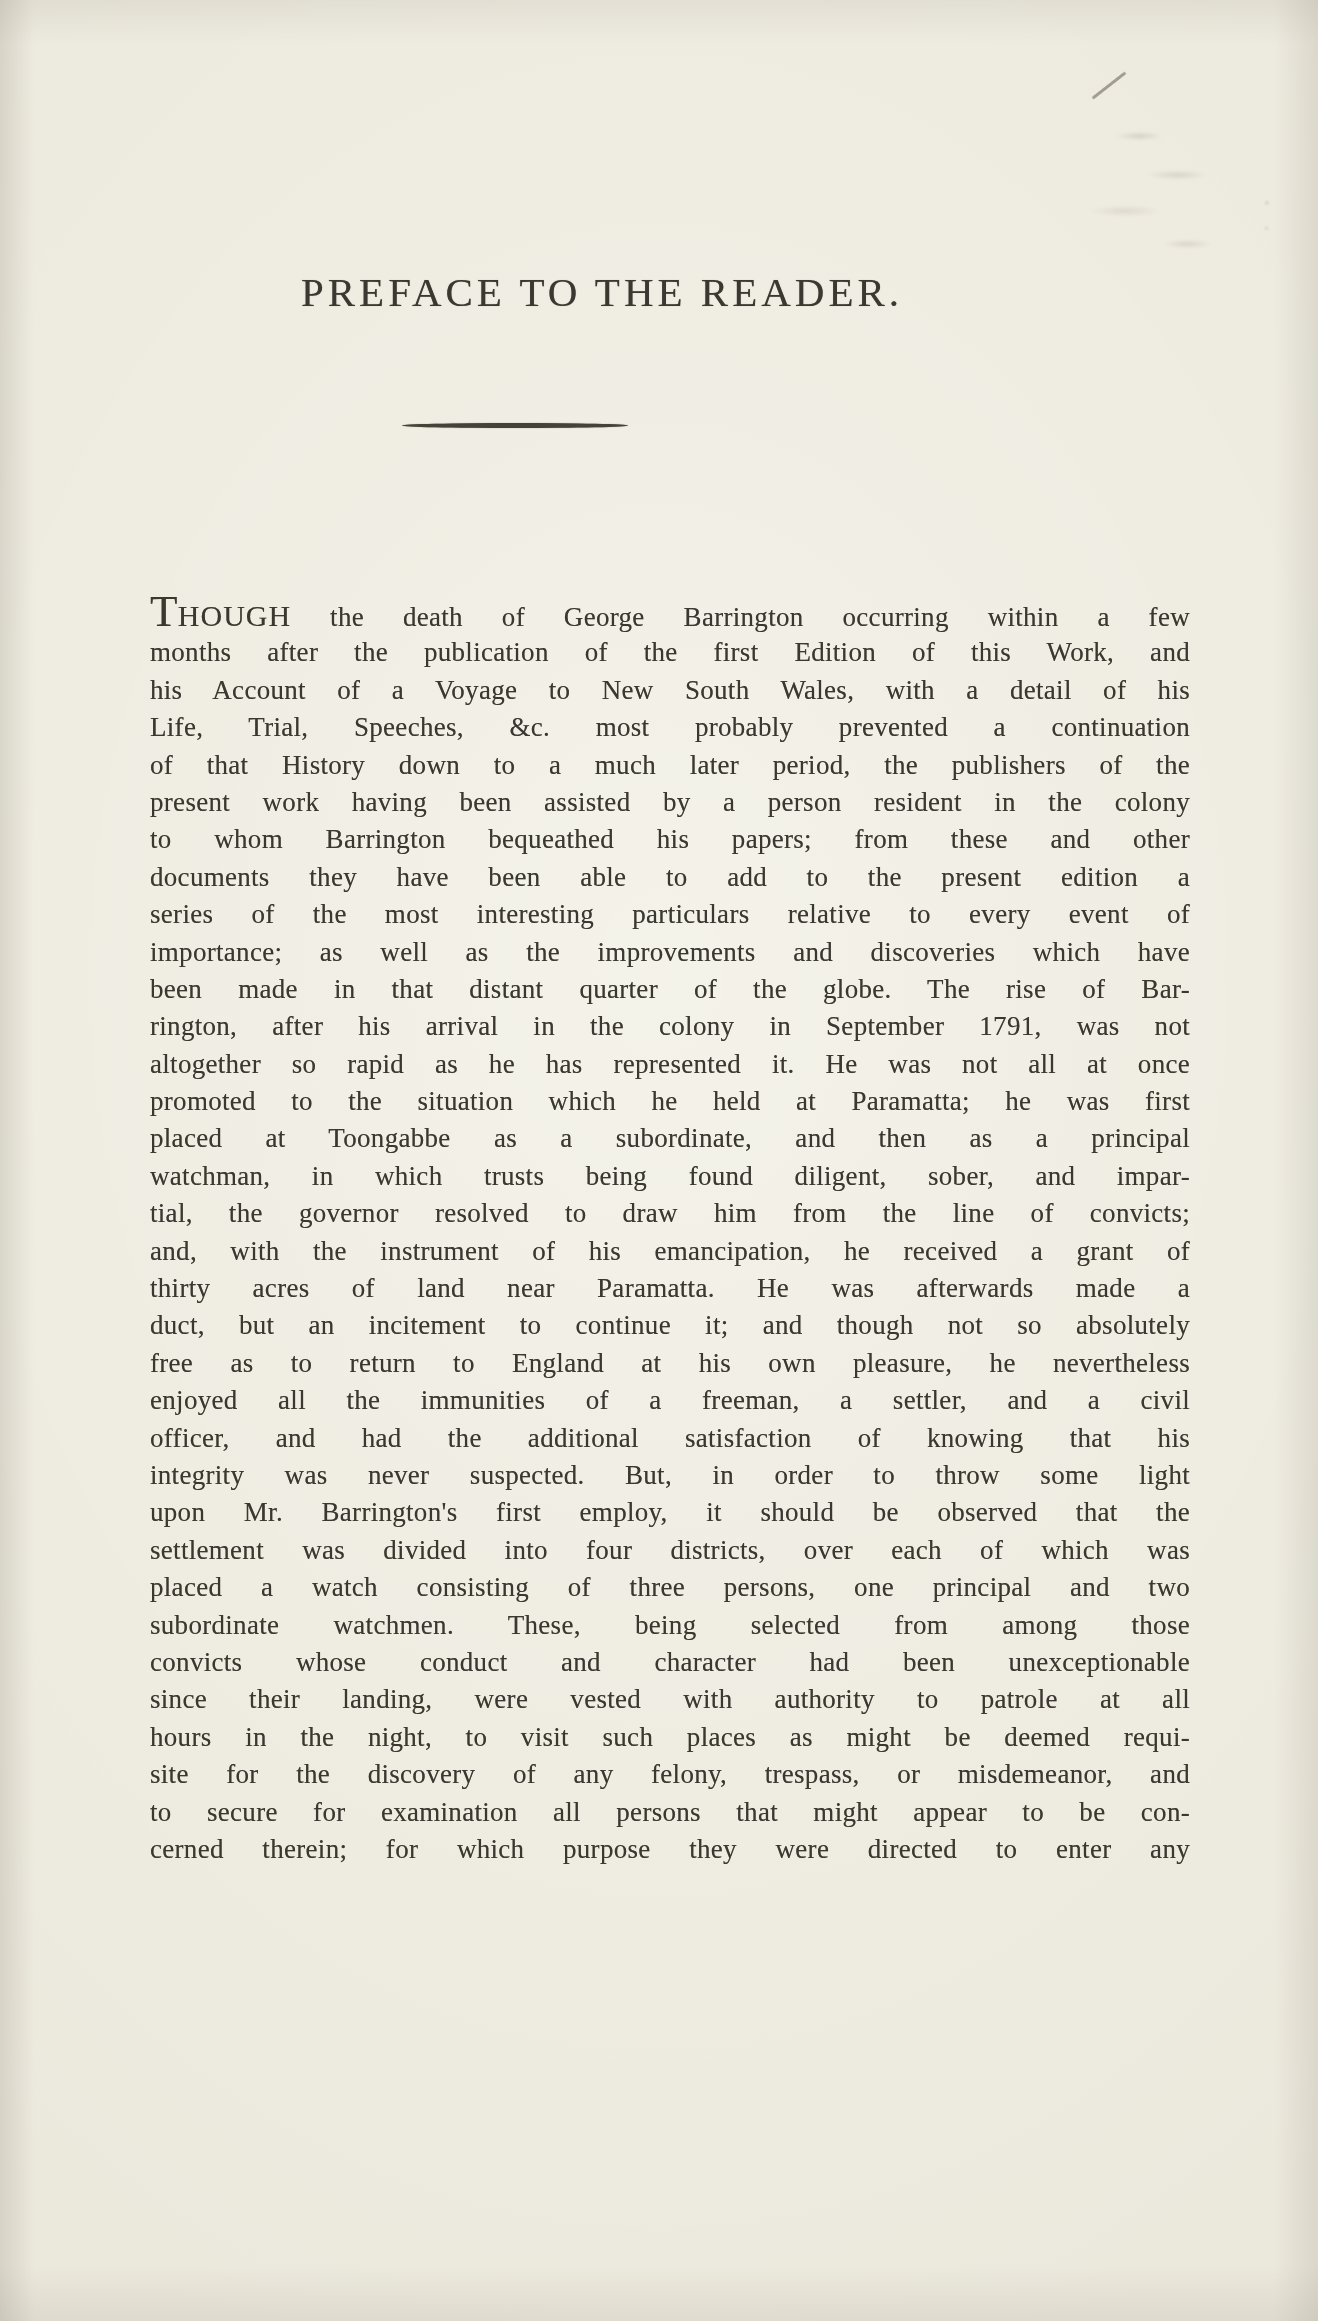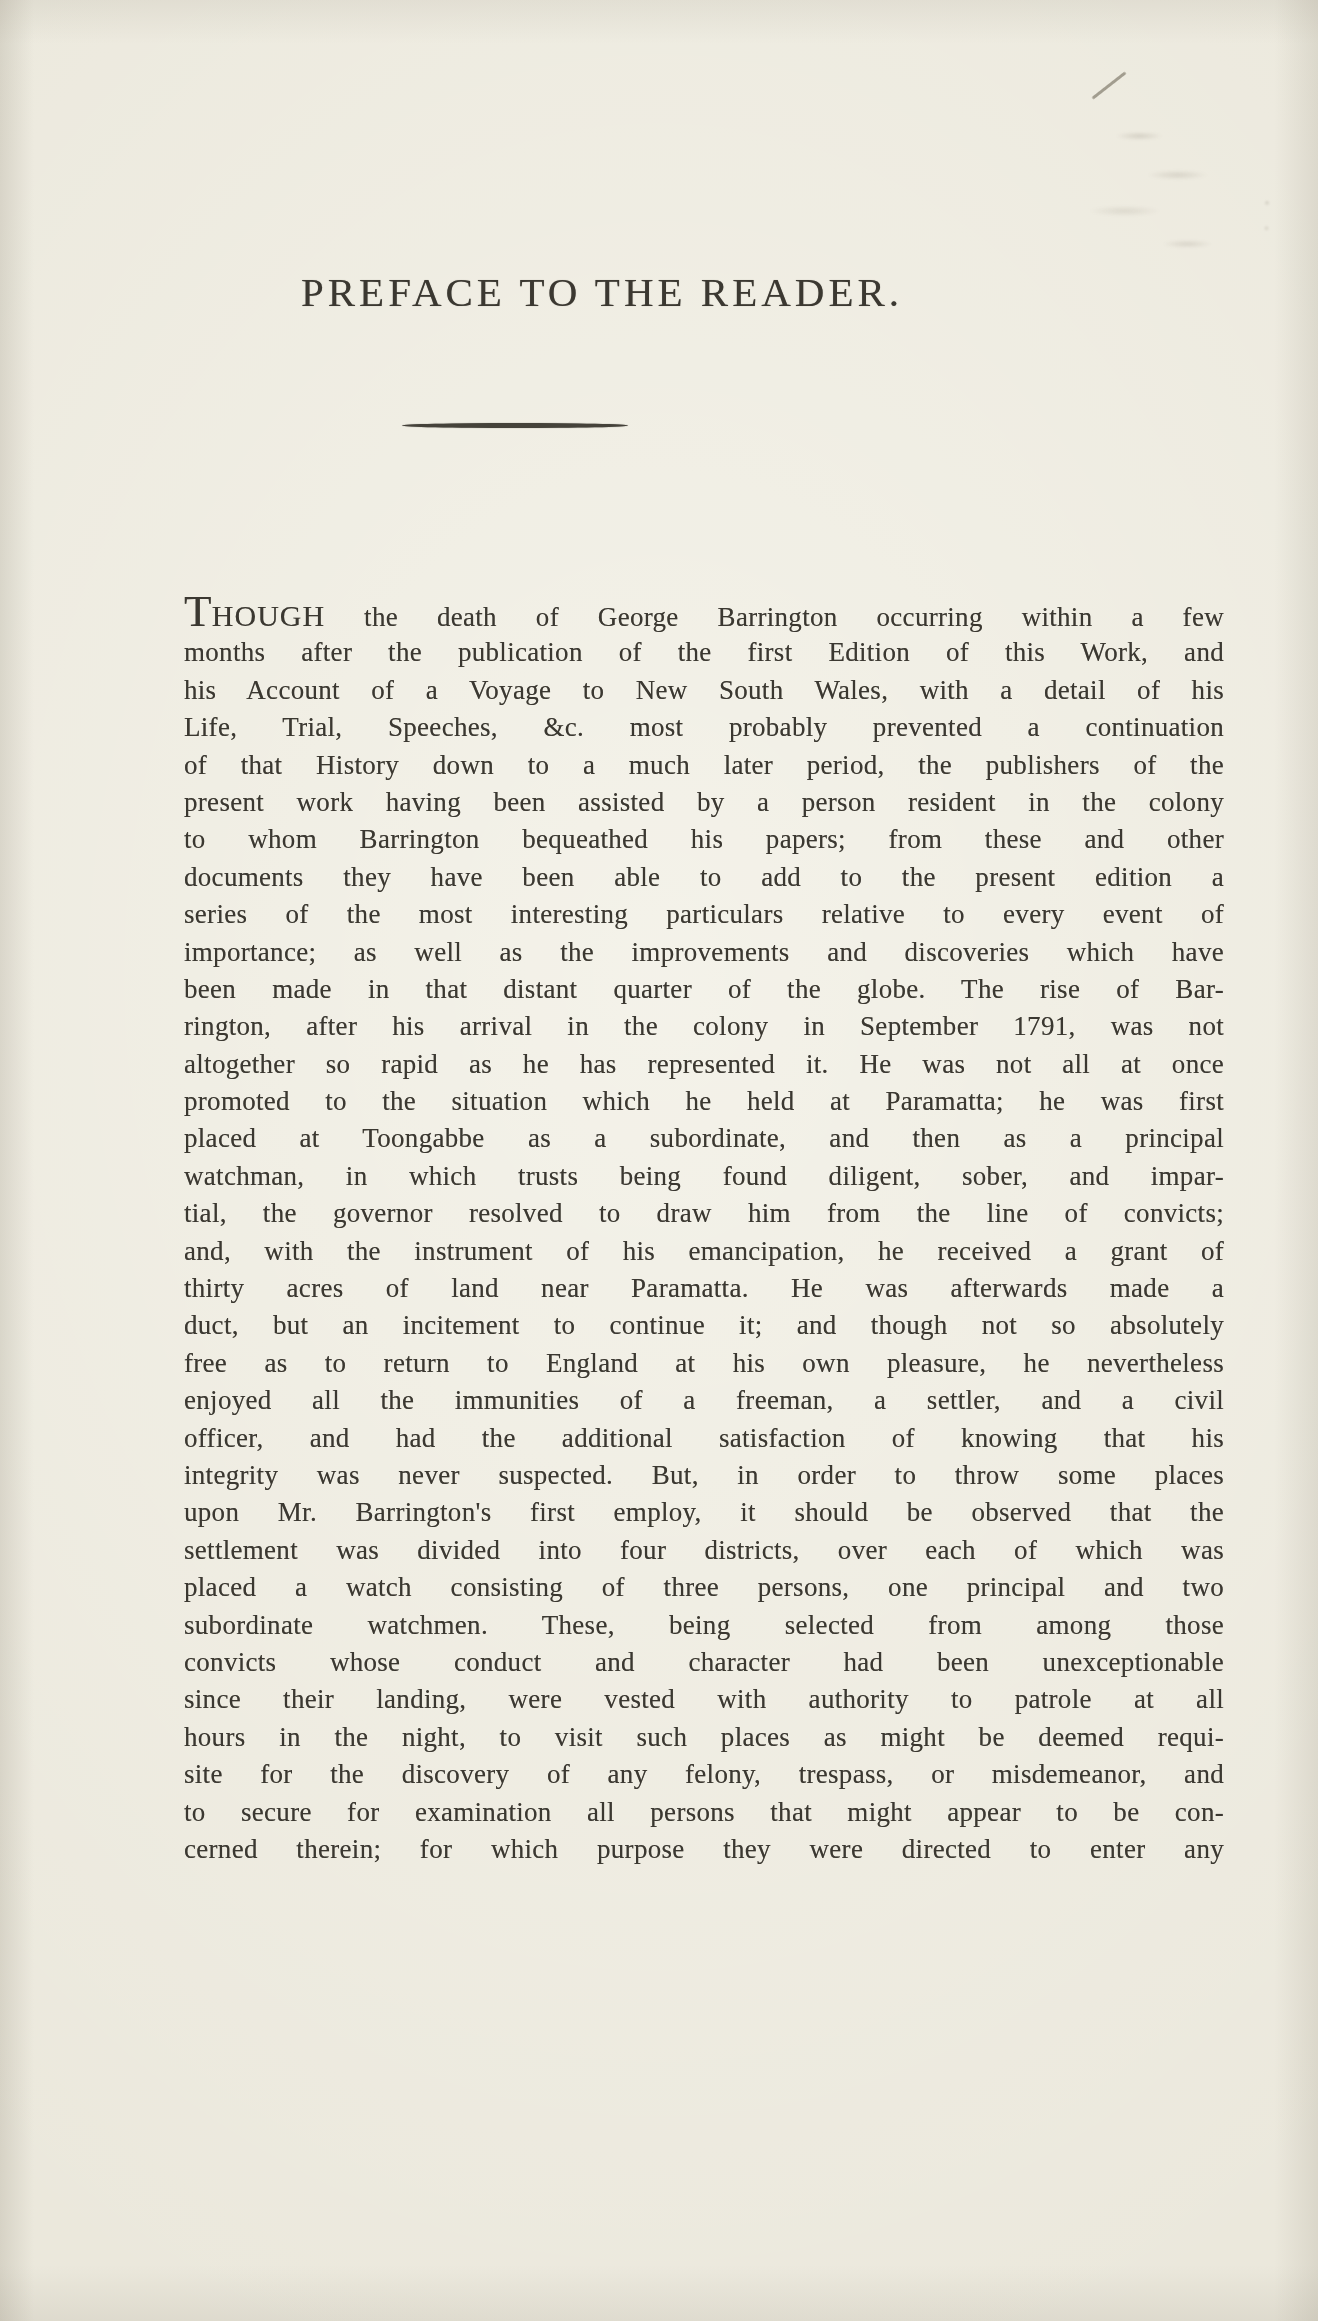--- a/index.html
+++ b/index.html
@@ -84,21 +84,20 @@
     box-shadow: 0 0 1px rgba(69,66,58,.7);
   }
   .body {
     position: absolute;
     top: 597px; left: 0;
     width: 1040px;
     font-size: 27px;
     letter-spacing: .3px;
     word-spacing: 1px;
     text-shadow: 0 0 .6px rgba(59,56,49,.5);
-    margin-left: 34px;
   }
   .line {
     height: 37.4px;
     line-height: 37.4px;
     text-align: justify;
     text-align-last: justify;
   }
   .initial {
     font-size: 45px;
     line-height: 0;
@@ -138,21 +137,21 @@
       <div class="line"><span>promoted to the situation which he held at Paramatta; he was first</span></div>
       <div class="line"><span>placed at Toongabbe as a </span><span class="italic">subordinate,</span><span> and then as a </span><span class="italic">principal</span></div>
       <div class="line"><span class="italic">watchman,</span><span> in which trusts being found diligent, sober, and impar-</span></div>
       <div class="line"><span>tial, the governor resolved to draw him from the line of convicts;</span></div>
       <div class="line"><span>and, with the instrument of his emancipation, he received a grant of</span></div>
       <div class="line"><span>thirty acres of land near Paramatta.  He was afterwards made a</span></div>
       <div class="line"><span>duct, but an incitement to continue it; and though not so absolutely</span></div>
       <div class="line"><span>free as to return to England at his own pleasure, he nevertheless</span></div>
       <div class="line"><span>enjoyed all the immunities of a freeman, a settler, and a civil</span></div>
       <div class="line"><span>officer, and had the additional satisfaction of knowing that his</span></div>
-      <div class="line"><span>integrity was never suspected.  But, in order to throw some places</span></div>
+      <div class="line"><span>integrity was never suspected.  But, in order to throw some light</span></div>
       <div class="line"><span>upon Mr. Barrington's first employ, it should be observed that the</span></div>
       <div class="line"><span>settlement was divided into four districts, over each of which was</span></div>
       <div class="line"><span>placed a watch consisting of three persons, one principal and two</span></div>
       <div class="line"><span>subordinate watchmen.  These, being selected from among those</span></div>
       <div class="line"><span>convicts whose conduct and character had been unexceptionable</span></div>
       <div class="line"><span>since their landing, were vested with authority to patrole at all</span></div>
       <div class="line"><span>hours in the night, to visit such places as might be deemed requi-</span></div>
       <div class="line"><span>site for the discovery of any felony, trespass, or misdemeanor, and</span></div>
       <div class="line"><span>to secure for examination all persons that might appear to be con-</span></div>
       <div class="line"><span>cerned therein; for which purpose they were directed to enter any</span></div>

